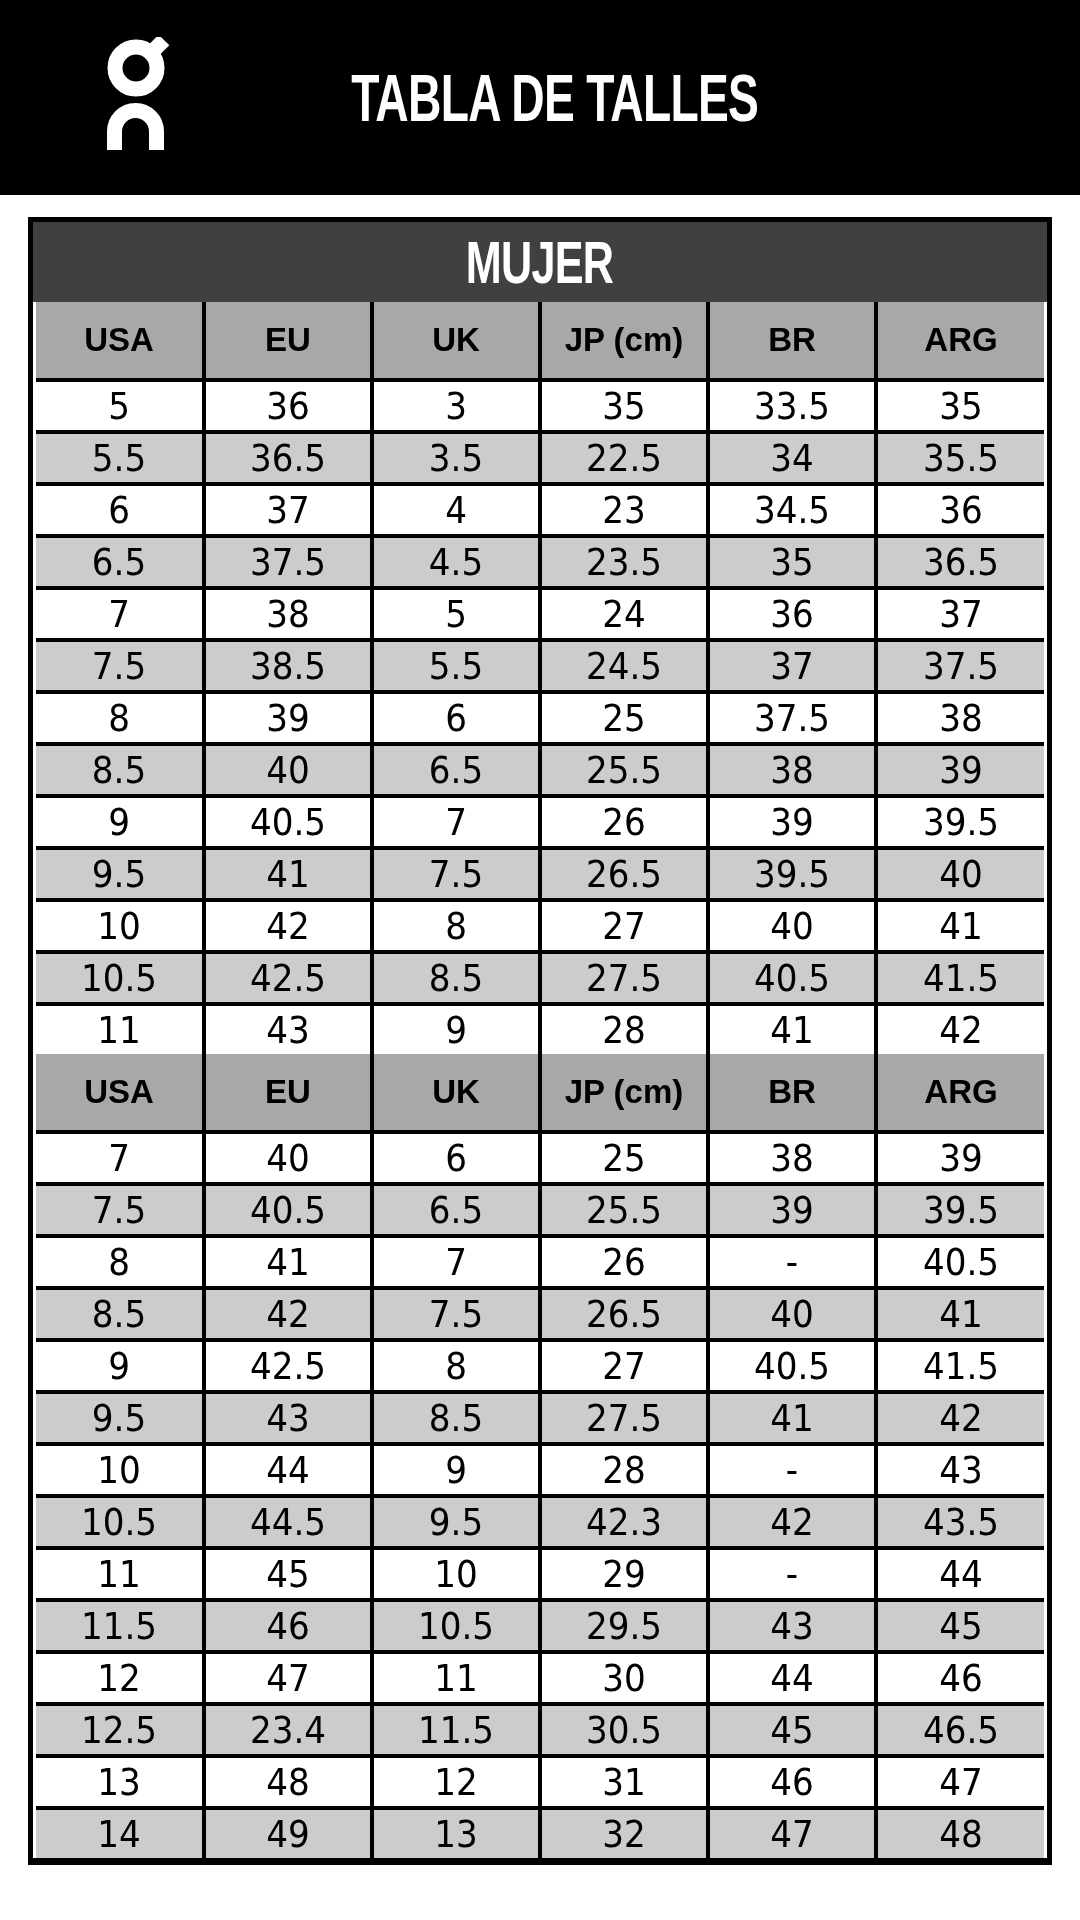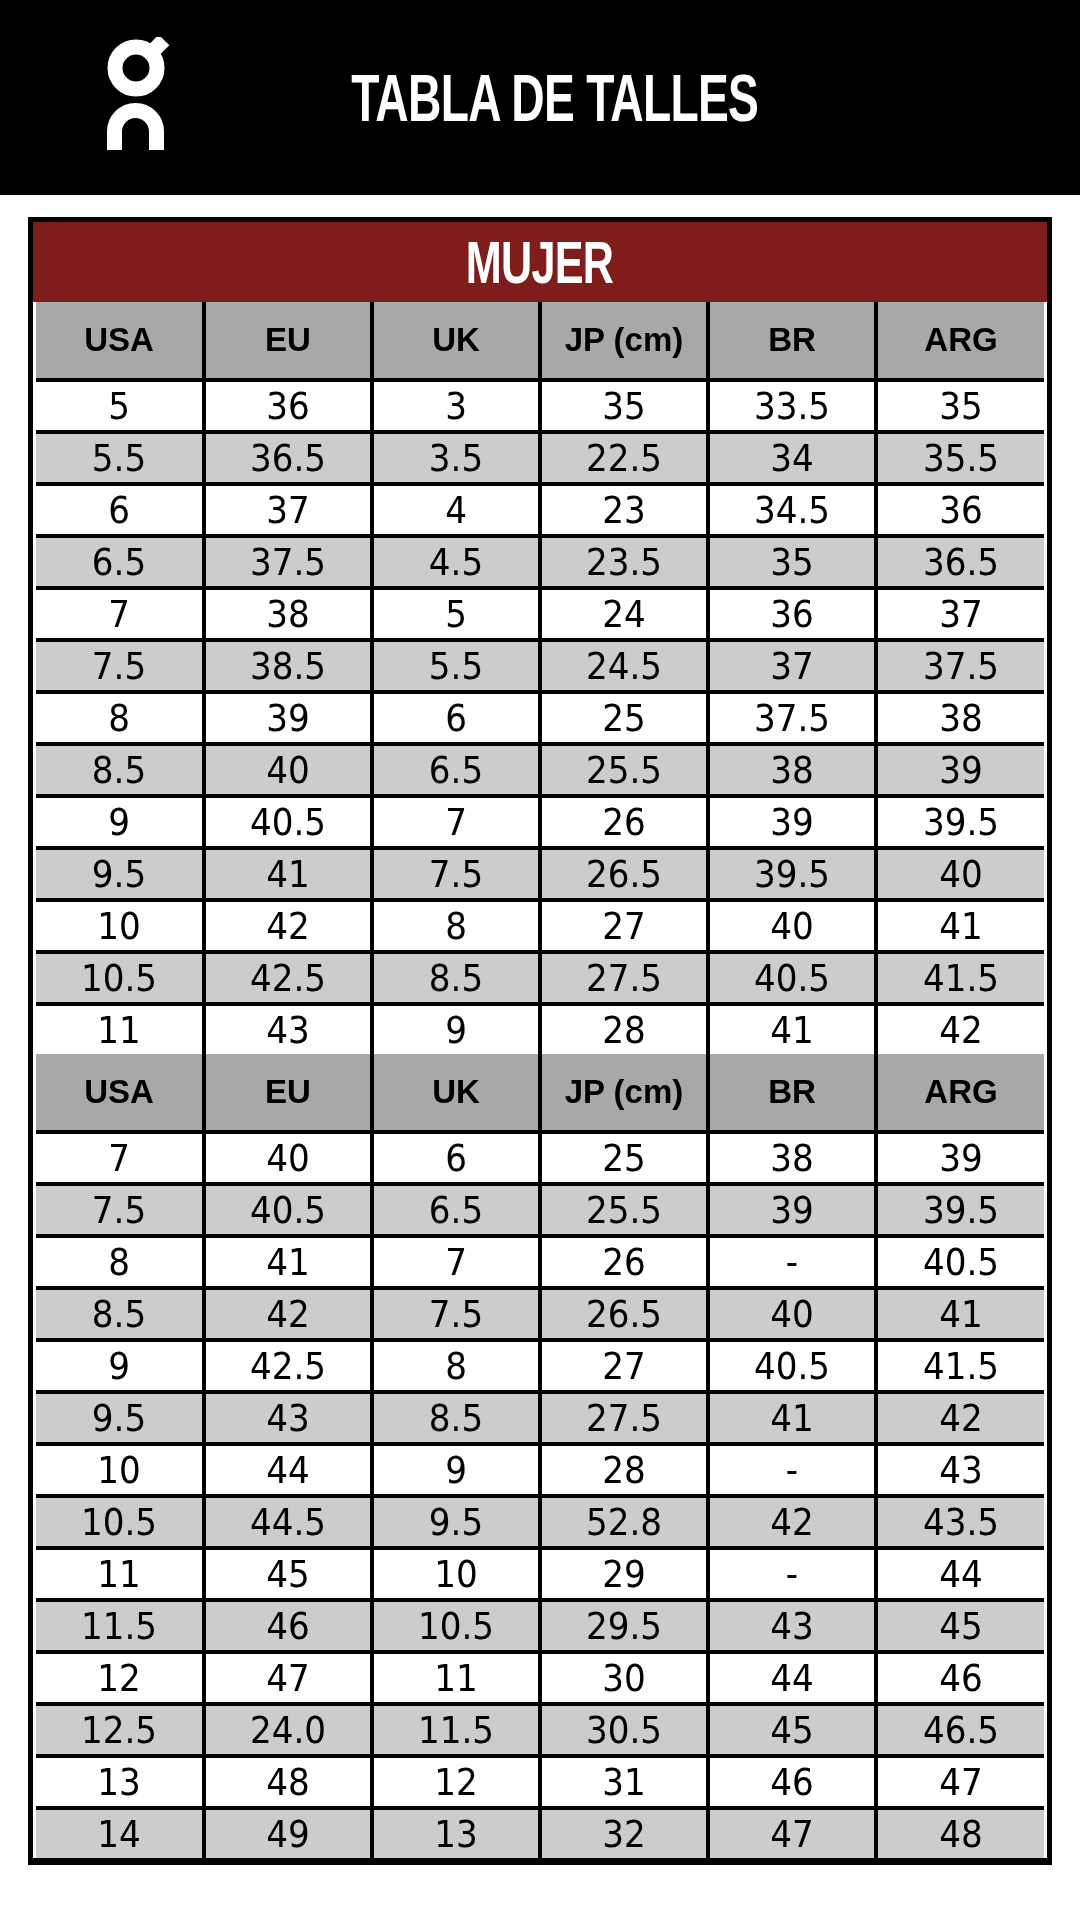--- a/index.html
+++ b/index.html
@@ -53,21 +53,21 @@
     width: 1024px;
     margin: 22px auto 0 auto;
     border: 5px solid #000000;
     border-bottom-width: 7px;
     background: #ffffff;
     padding: 0 3px;
   }
   .band {
     margin: 0 -3px;
     height: 80px;
-    background: #7f1d1d;
+    background: #404040;
     display: flex;
     align-items: center;
     justify-content: center;
   }
   .band .band-label {
     color: #ffffff;
     font-size: 60px;
     font-weight: 700;
     letter-spacing: -1px;
     transform: scaleX(0.72);
@@ -311,21 +311,21 @@
               <td>44</td>
               <td>9</td>
               <td>28</td>
               <td>-</td>
               <td>43</td>
             </tr>
             <tr>
               <td>10.5</td>
               <td>44.5</td>
               <td>9.5</td>
-              <td>52.8</td>
+              <td>42.3</td>
               <td>42</td>
               <td>43.5</td>
             </tr>
             <tr>
               <td>11</td>
               <td>45</td>
               <td>10</td>
               <td>29</td>
               <td>-</td>
               <td>44</td>
@@ -341,21 +341,21 @@
             <tr>
               <td>12</td>
               <td>47</td>
               <td>11</td>
               <td>30</td>
               <td>44</td>
               <td>46</td>
             </tr>
             <tr>
               <td>12.5</td>
-              <td>24.0</td>
+              <td>23.4</td>
               <td>11.5</td>
               <td>30.5</td>
               <td>45</td>
               <td>46.5</td>
             </tr>
             <tr>
               <td>13</td>
               <td>48</td>
               <td>12</td>
               <td>31</td>

